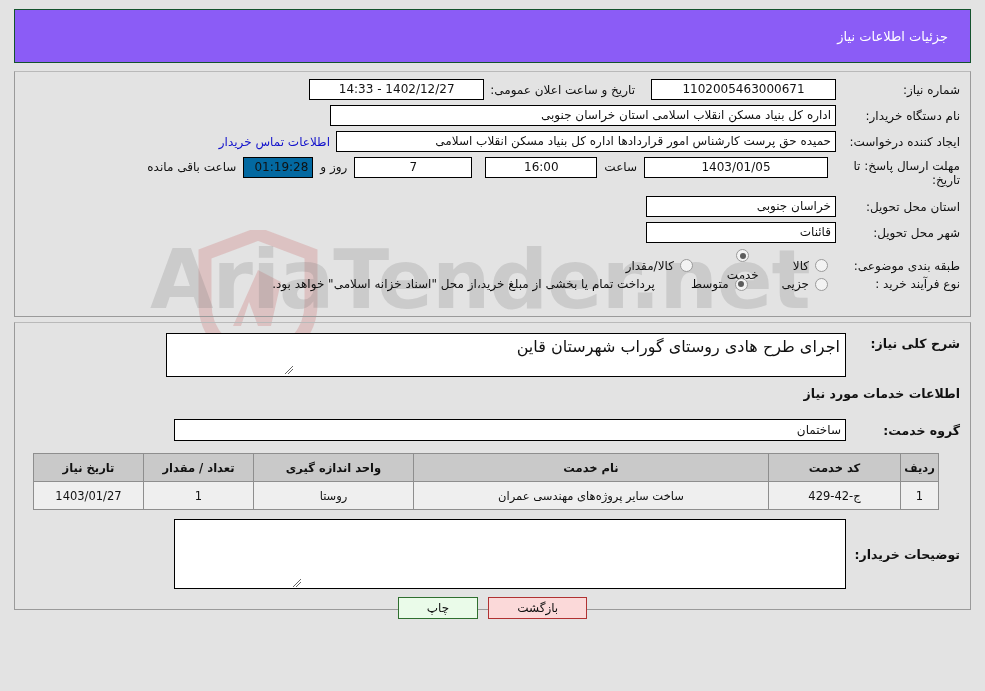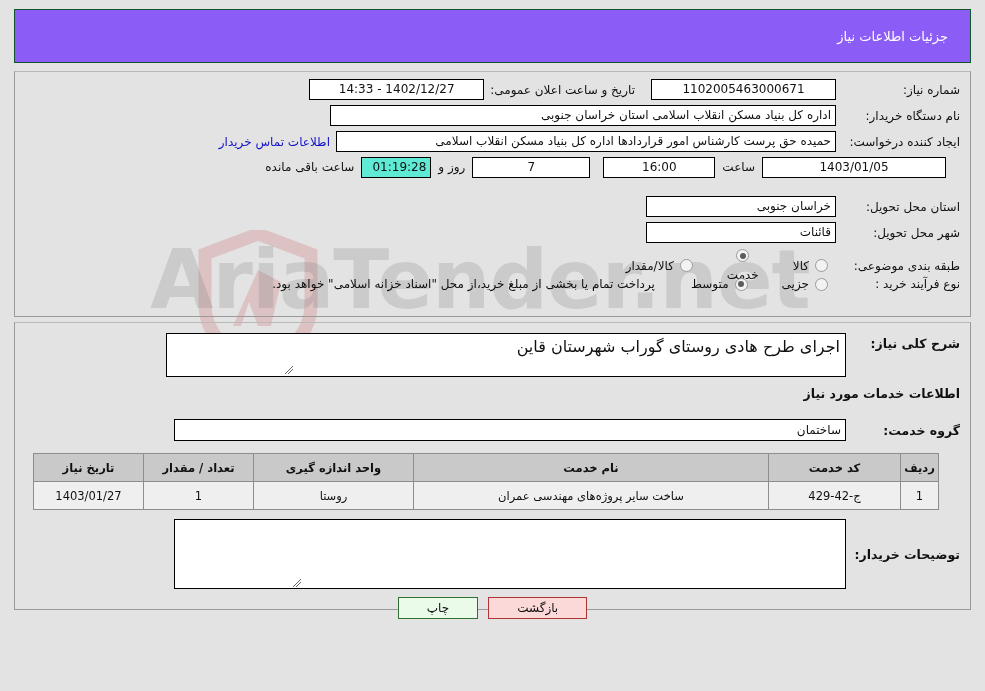--- a/index.html
+++ b/index.html
@@ -118,21 +118,21 @@
     line-height: 19px;
     font-size: 12px;
     padding: 0 4px;
     overflow: hidden;
     text-overflow: clip;
     white-space: nowrap;
     color: #111;
   }
   .fld.center { text-align: center; }
   .fld.right  { text-align: right; }
-  .fld.cream  { background: #5eead4; text-align: center; padding-left: 28px; }
+  .fld.cream  { background: #0369a1; text-align: center; padding-left: 28px; }
 
   .link {
     color: #1212cc;
     font-size: 12px;
     text-decoration: none;
     cursor: pointer;
     white-space: nowrap;
   }
 
   .plain {
@@ -284,20 +284,21 @@
       <span class="fld right" style="width:506px; margin-right:6px;">اداره کل بنیاد مسکن انقلاب اسلامی استان خراسان جنوبی</span>
     </div>
 
     <div class="row" style="top:59px; right:10px;">
       <span class="lbl" style="width:118px; display:inline-block;">ایجاد کننده درخواست:</span>
       <span class="fld right" style="width:500px; margin-right:6px;">حمیده حق پرست کارشناس امور قراردادها اداره کل بنیاد مسکن انقلاب اسلامی</span>
       <a class="link" style="margin-right:6px;">اطلاعات تماس خریدار</a>
     </div>
 
     <div class="row" style="top:85px; right:10px; align-items:flex-start;">
+      <span class="lbl lbl-2line" style="width:118px; display:inline-block; white-space:normal; padding-top:2px;">مهلت ارسال پاسخ: تا تاریخ:</span>
       <span class="fld center" style="width:184px; margin-right:14px;">1403/01/05</span>
       <span class="plain" style="margin-right:7px; padding-top:3px;">ساعت</span>
       <span class="fld center" style="width:112px; margin-right:7px;">16:00</span>
       <span class="fld center" style="width:118px; margin-right:13px;">7</span>
       <span class="plain" style="margin-right:7px; padding-top:3px;">روز و</span>
       <span class="fld cream" style="width:70px; margin-right:7px;">01:19:28</span>
       <span class="plain" style="margin-right:7px; padding-top:3px;">ساعت باقی مانده</span>
     </div>
 
     <div class="row" style="top:124px; right:10px;">

